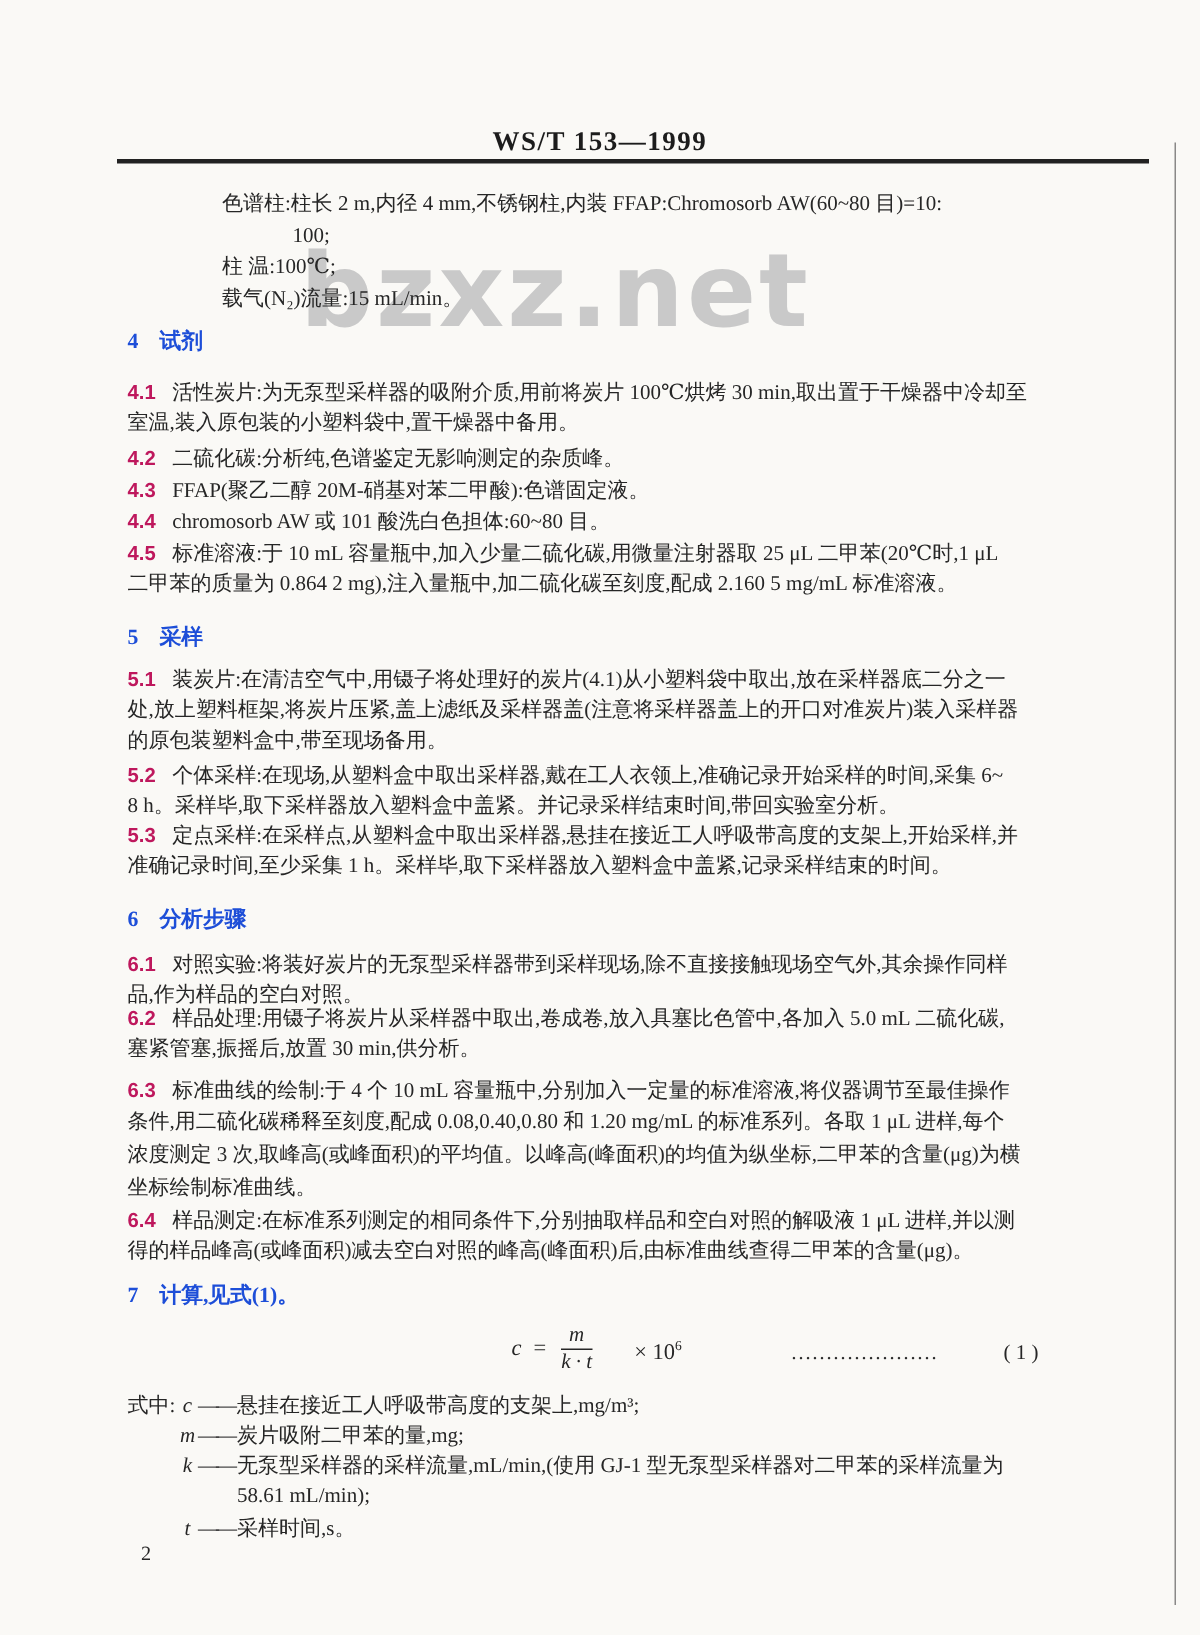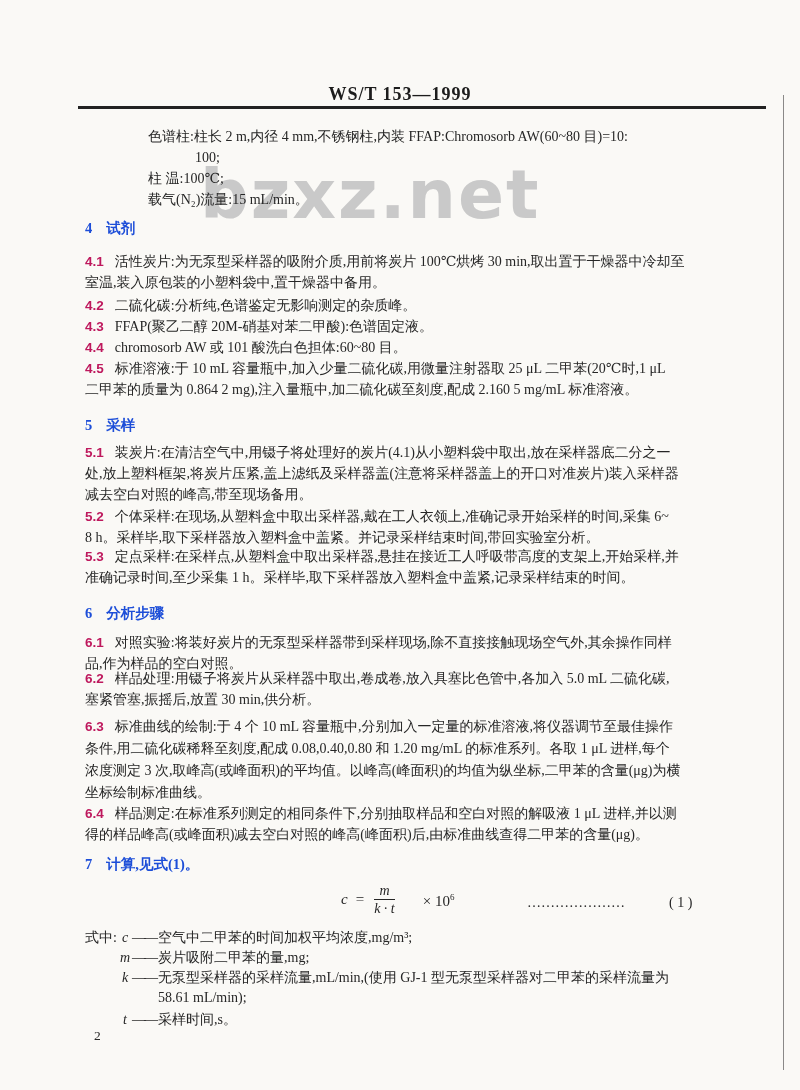--- a/index.html
+++ b/index.html
@@ -99,21 +99,21 @@
       <div class="line"><b class="pnum">4.5</b><span>标准溶液:于 10 mL 容量瓶中,加入少量二硫化碳,用微量注射器取 25 μL 二甲苯(20℃时,1 μL</span></div>
       <div class="line">二甲苯的质量为 0.864 2 mg),注入量瓶中,加二硫化碳至刻度,配成 2.160 5 mg/mL 标准溶液。</div>
     </div>
 
     <div class="blk sec-head" style="top:415px">
       <span>5</span><span class="sec-title">采样</span>
     </div>
     <div class="blk" style="top:442px">
       <div class="line"><b class="pnum">5.1</b><span>装炭片:在清洁空气中,用镊子将处理好的炭片(4.1)从小塑料袋中取出,放在采样器底二分之一</span></div>
       <div class="line">处,放上塑料框架,将炭片压紧,盖上滤纸及采样器盖(注意将采样器盖上的开口对准炭片)装入采样器</div>
-      <div class="line">减去空白对照的峰高,带至现场备用。</div>
+      <div class="line">的原包装塑料盒中,带至现场备用。</div>
     </div>
     <div class="blk" style="top:506px">
       <div class="line"><b class="pnum">5.2</b><span>个体采样:在现场,从塑料盒中取出采样器,戴在工人衣领上,准确记录开始采样的时间,采集 6~</span></div>
       <div class="line">8 h。采样毕,取下采样器放入塑料盒中盖紧。并记录采样结束时间,带回实验室分析。</div>
     </div>
     <div class="blk" style="top:546px">
       <div class="line"><b class="pnum">5.3</b><span>定点采样:在采样点,从塑料盒中取出采样器,悬挂在接近工人呼吸带高度的支架上,开始采样,并</span></div>
       <div class="line">准确记录时间,至少采集 1 h。采样毕,取下采样器放入塑料盒中盖紧,记录采样结束的时间。</div>
     </div>
 
@@ -152,21 +152,21 @@
           <span class="den f-var">k · t</span>
         </span>
         <span class="f-times"><span>× 10</span><sup class="f-exp">6</sup></span>
       </span>
       <span class="f-leader">…………………</span>
       <span class="f-label">( 1 )</span>
     </div>
 
     <div class="blk defs" style="top:928px">
       <div class="row">
-        <span class="def-prefix">式中:</span><span class="def-sym">c</span><span class="def-dash">——</span><span>空气中二甲苯的时间加权平均浓度,mg/m³;</span>
+        <span class="def-prefix">式中:</span><span class="def-sym">c</span><span class="def-dash">——</span><span>悬挂在接近工人呼吸带高度的支架上,mg/m³;</span>
       </div>
       <div class="row">
         <span class="def-prefix"></span><span class="def-sym">m</span><span class="def-dash">——</span><span>炭片吸附二甲苯的量,mg;</span>
       </div>
       <div class="row">
         <span class="def-prefix"></span><span class="def-sym">k</span><span class="def-dash">——</span><span>无泵型采样器的采样流量,mL/min,(使用 GJ-1 型无泵型采样器对二甲苯的采样流量为</span>
       </div>
       <div class="row def-cont">
         <span>58.61 mL/min);</span>
       </div>

